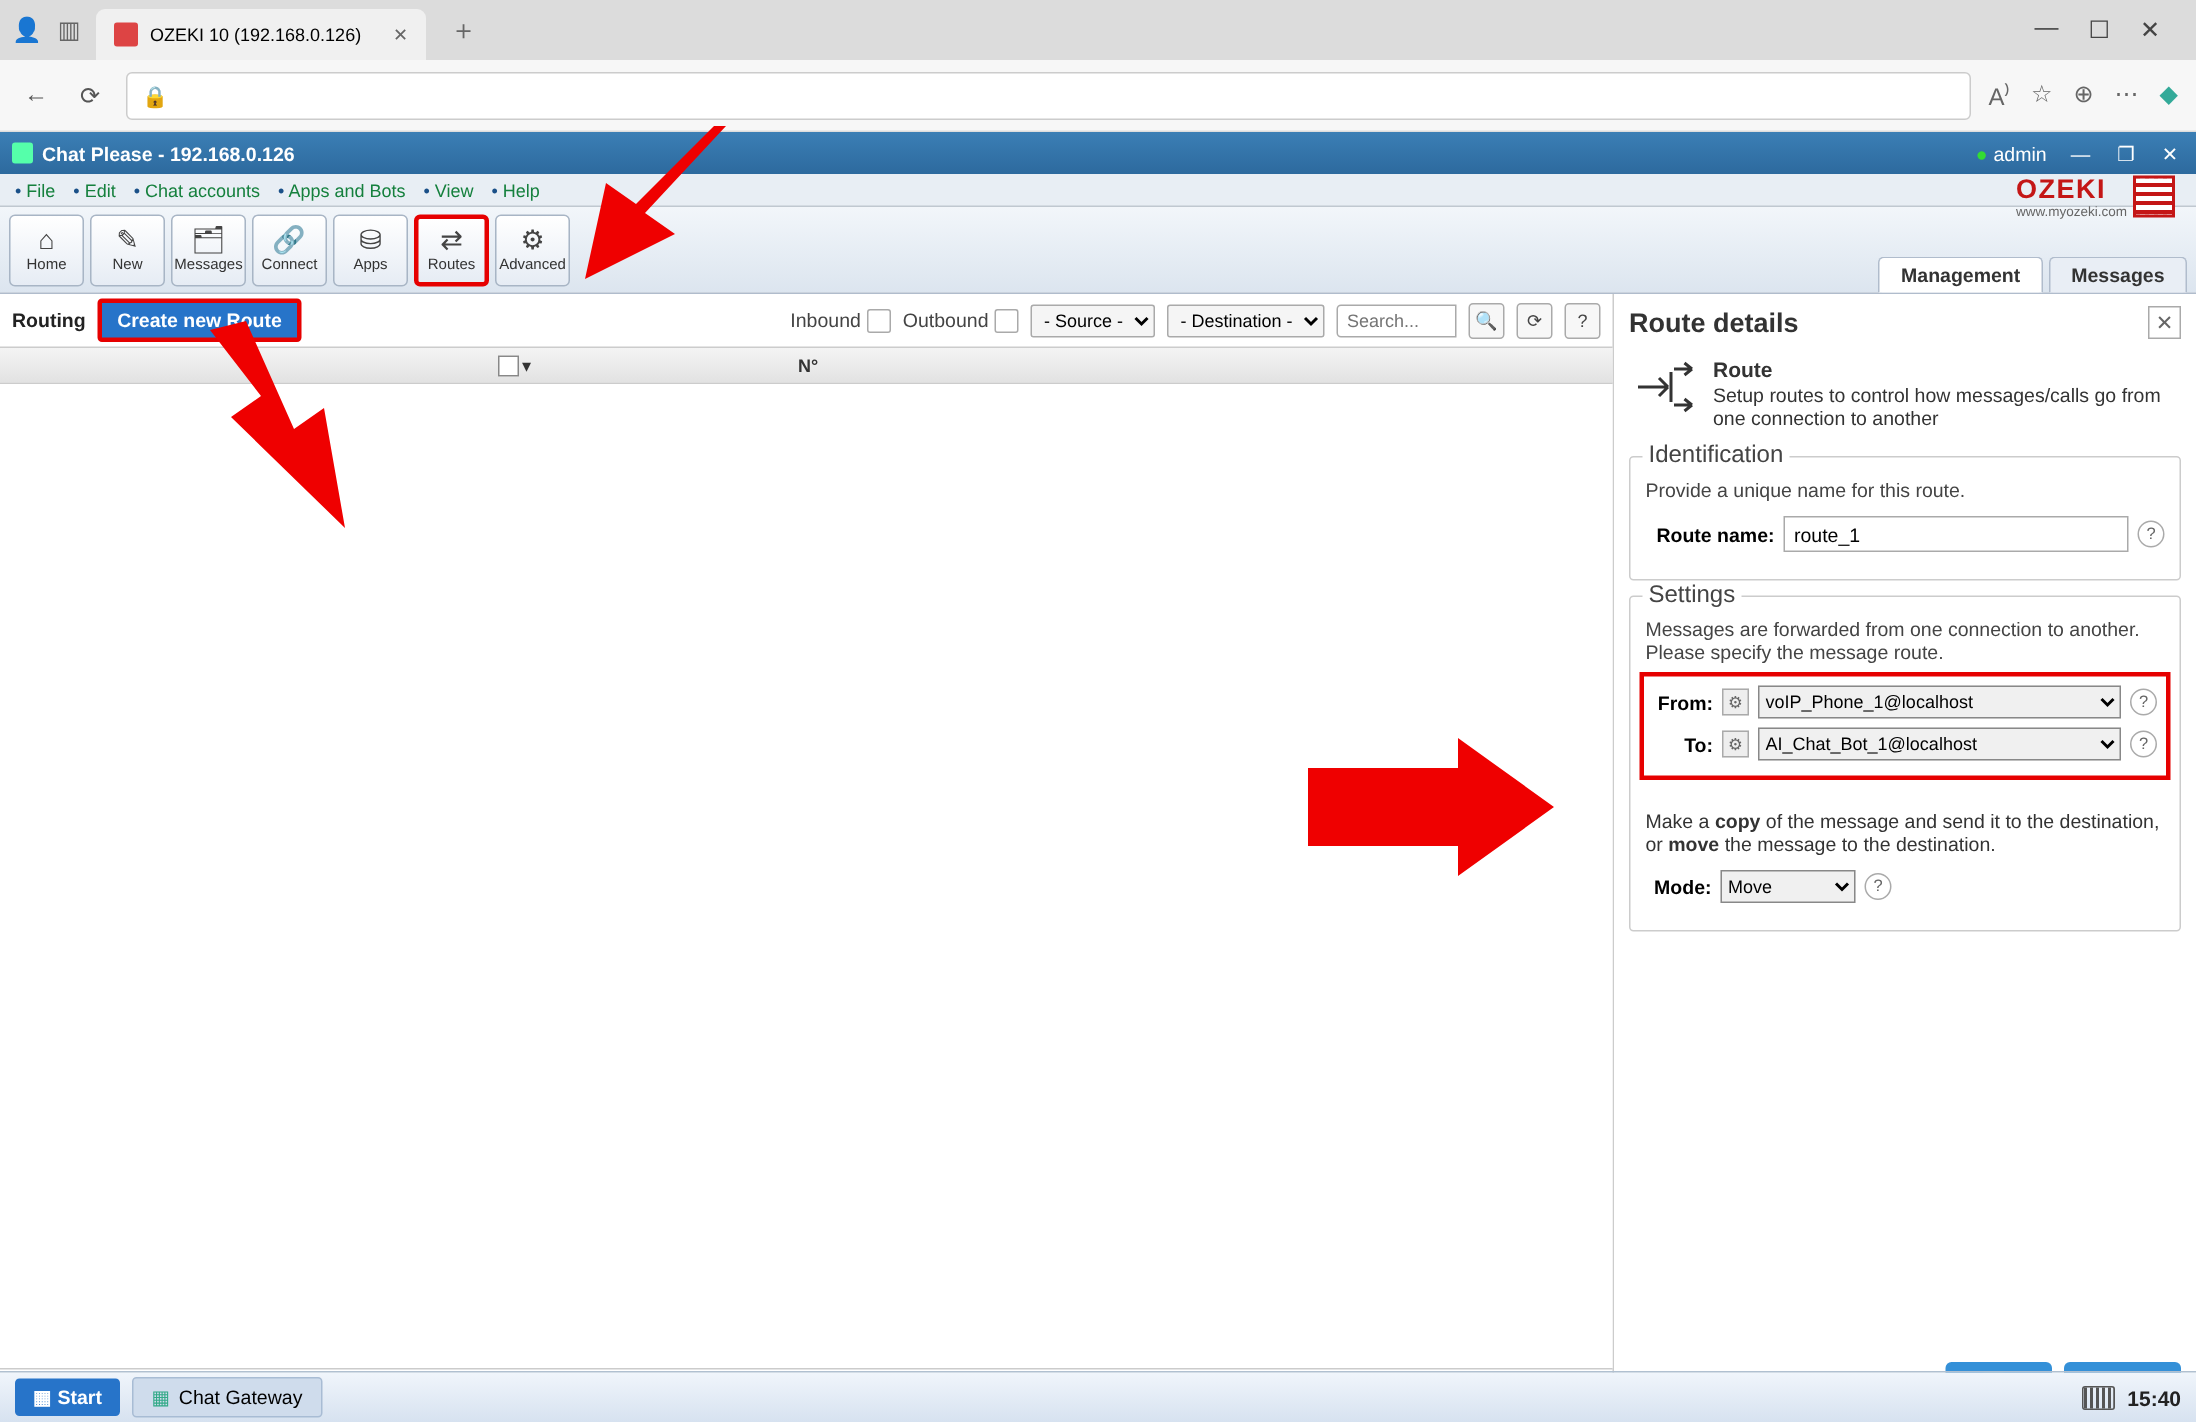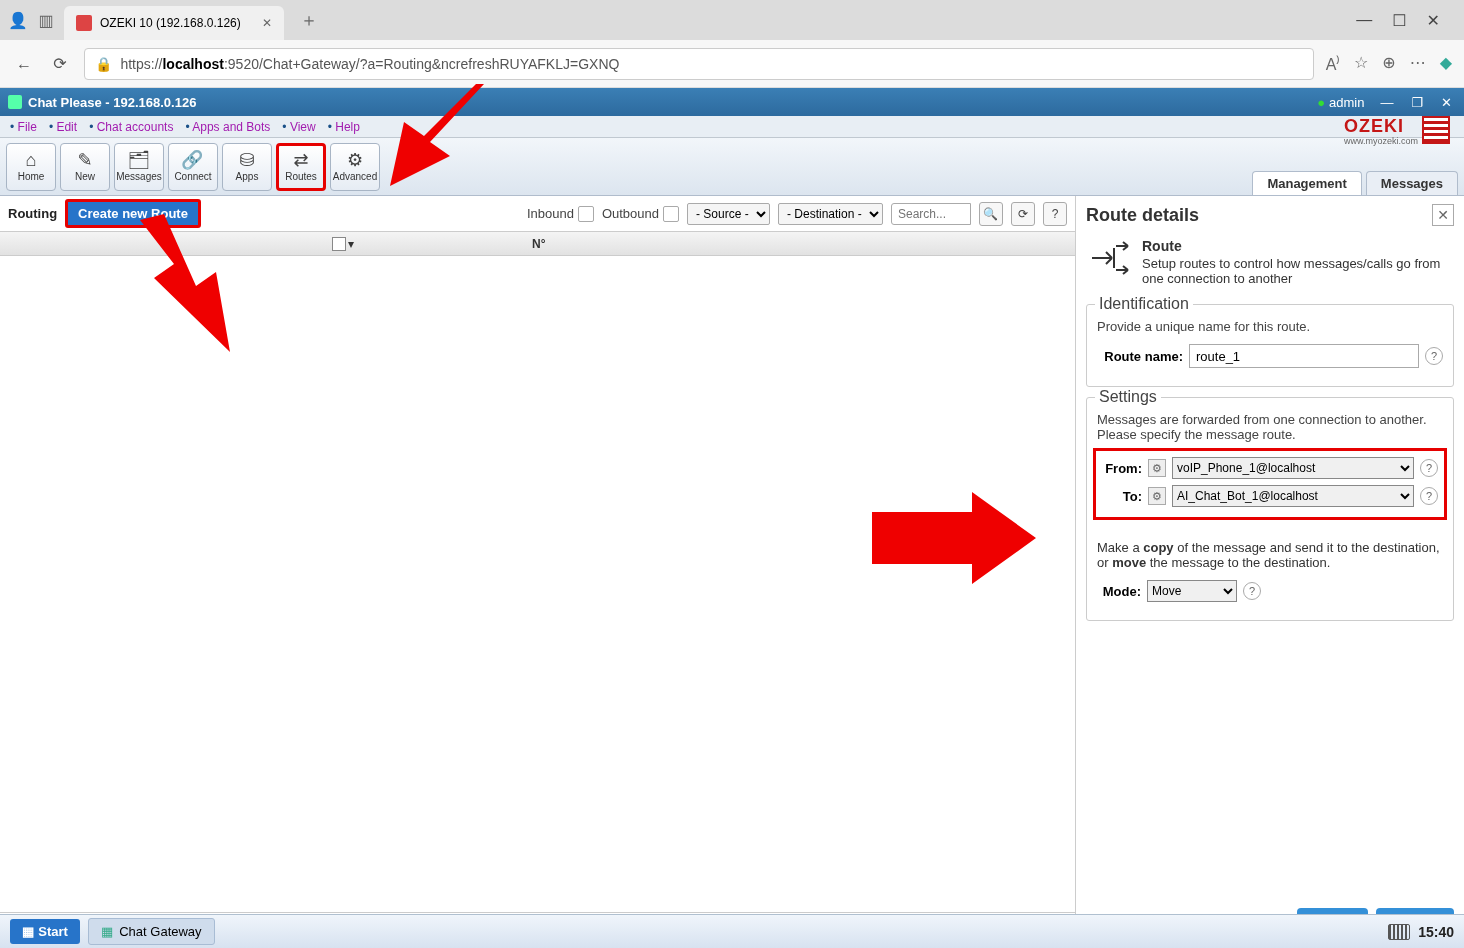--- a/index.html
+++ b/index.html
@@ -23,21 +23,21 @@
 
 .app-titlebar { height: 28px; background: linear-gradient(#3b7fb5,#2d6a9e); color: #fff; display: flex; align-items: center; padding: 0 8px; font-size: 13px; font-weight: bold; }
 .app-title-icon { width:14px; height:14px; background:#5fa; margin-right:6px; border-radius:2px; }
 .app-titlebar .spacer { flex:1; }
 .app-titlebar .user { display:flex; align-items:center; gap:4px; font-weight:normal; }
 .win-ctrl { display:flex; gap:10px; margin-left:12px; font-weight:normal; }
 .win-ctrl span { cursor:pointer; padding:0 4px; }
 
 
 .menubar { height: 22px; background: #e8eef4; display:flex; align-items:center; font-size:12px; padding:0 4px; border-bottom:1px solid #c0c8d0; }
-.menubar .mitem { padding:0 6px; color:#a21caf; }
+.menubar .mitem { padding:0 6px; color:#15803d; }
 .menubar .mitem::before { content:"• "; color:#1a5088; }
 .brand-logo { margin-left:auto; display:flex; align-items:center; gap:4px; padding-right:6px; }
 .brand-logo .ozeki-txt { color:#c41616; font-weight:bold; font-size:18px; letter-spacing:1px; }
 .brand-logo .ozeki-sub { font-size:9px; color:#666; display:block; text-align:center; line-height:1; }
 .brand-square { width:28px; height:28px; border:2px solid #c41616; background:repeating-linear-gradient(0deg,#c41616 0 3px, #fff 3px 6px),repeating-linear-gradient(90deg,#c41616 0 3px, transparent 3px 6px); }
 
 
 .toolbar { height: 58px; background: linear-gradient(#f2f6fa,#dce5ef); border-bottom:1px solid #b0bccc; display:flex; align-items:center; padding:0 6px; position:relative; }
 .tbtn { width:50px; height:48px; border:1px solid #a8b5c5; background:linear-gradient(#fff,#e6ecf4); border-radius:4px; display:flex; flex-direction:column; align-items:center; justify-content:center; font-size:10px; color:#333; margin-right:4px; position:relative; }
 .tbtn .ticon { font-size:18px; line-height:1; margin-bottom:2px; color:#444; }
@@ -126,23 +126,20 @@
     <span>☐</span>
     <span>✕</span>
   </div>
 </div>
 
 <div class="address-bar">
   <span class="nav-btn">←</span>
   <span class="nav-btn">⟳</span>
   <div class="url-box">
     <span style="margin-right:8px;">🔒</span>
-    <span class="url-text">
-      <span>https://</span><strong>localhost</strong><span>:9520/Chat+Gateway/?a=Routing&amp;ncrefreshRUYAFKLJ=GXNQ</span>
-    </span>
   </div>
   <div class="addr-icons">
     <span>A⁾</span>
     <span>☆</span>
     <span>⊕</span>
     <span>⋯</span>
     <span style="color:#3a9;">◆</span>
   </div>
 </div>
 
@@ -161,21 +158,21 @@
   </span>
 </div>
 
 <div class="menubar">
   <span class="mitem">File</span>
   <span class="mitem">Edit</span>
   <span class="mitem">Chat accounts</span>
   <span class="mitem">Apps and Bots</span>
   <span class="mitem">View</span>
   <span class="mitem">Help</span>
-  <div class="brand-logo" style="position:absolute; right:8px; top:116px; z-index:5; display:flex; align-items:flex-start; gap:4px;">
+  <div class="brand-logo" style="position:absolute; right:8px; top:116px; z-index:5; display:flex; align-items:center; gap:4px;">
     <div>
       <span class="ozeki-txt">OZEKI</span>
       <span class="ozeki-sub">www.myozeki.com</span>
     </div>
     <div class="brand-square"></div>
   </div>
 </div>
 
 <div class="toolbar">
   <div class="tbtn">

